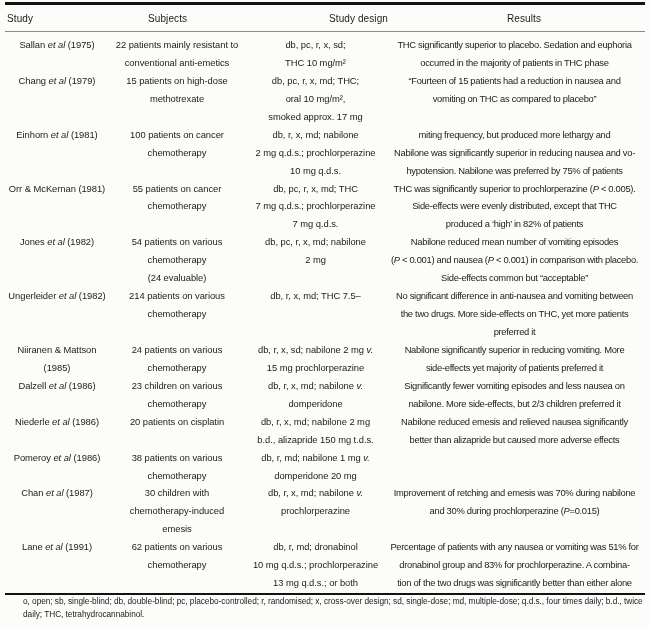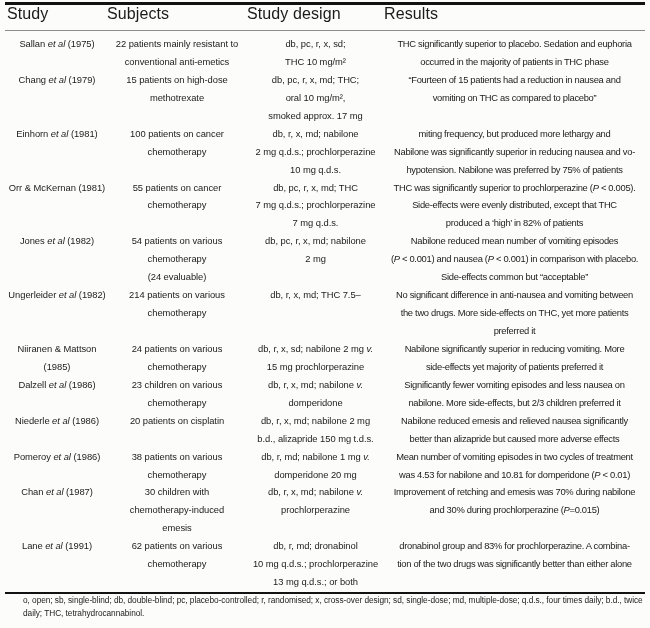--- a/index.html
+++ b/index.html
@@ -15,21 +15,21 @@
 
   .rule-top { margin: 2px 3px 0 3px; border-top: 3px solid #121212; }
   .rule-mid { margin: 0 3px; border-top: 1px solid #8d8d87; }
   .rule-bot { margin: 1px 3px 0 3px; border-top: 2.5px solid #121212; }
 
   .thead, .trow {
     display: grid;
     grid-template-columns: 100px 140px 137px 1fr;
     padding-left: 5px; padding-right: 3px;
   }
-  .thead { padding-bottom: 7px; font-size: 16px; letter-spacing: 0.1px; }
+  .thead { padding-top: 8px; padding-bottom: 7px; font-size: 10px; letter-spacing: 0.1px; gap: 41px; }
   .th { white-space: nowrap; }
 
   .tbody { padding-top: 4px; }
   .cell { font-size: 9.4px; letter-spacing: -0.05px; text-align: center; }
   .cell .ln { line-height: 17.95px; white-space: nowrap; height: 17.95px; }
   .cell-results { letter-spacing: -0.3px; }
   .cell i { font-style: italic; }
 
   .footnote {
     padding: 0 5px 0 5px;
@@ -222,24 +222,20 @@
           <div class="ln"><span>Pomeroy </span><i>et al</i><span> (1986)</span></div>
         </div>
         <div class="cell cell-subjects">
           <div class="ln"><span>38 patients on various</span></div>
           <div class="ln"><span>chemotherapy</span></div>
         </div>
         <div class="cell cell-design">
           <div class="ln"><span>db, r, md; nabilone 1 mg </span><i>v.</i></div>
           <div class="ln"><span>domperidone 20 mg</span></div>
         </div>
-        <div class="cell cell-results">
-          <div class="ln"><span>Mean number of vomiting episodes in two cycles of treatment</span></div>
-          <div class="ln"><span>was 4.53 for nabilone and 10.81 for domperidone (</span><i>P</i><span> &lt; 0.01)</span></div>
-        </div>
       </div>
       <div class="trow">
         <div class="cell cell-study">
           <div class="ln"><span>Chan </span><i>et al</i><span> (1987)</span></div>
         </div>
         <div class="cell cell-subjects">
           <div class="ln"><span>30 children with</span></div>
           <div class="ln"><span>chemotherapy-induced</span></div>
           <div class="ln"><span>emesis</span></div>
         </div>
@@ -259,20 +255,21 @@
         <div class="cell cell-subjects">
           <div class="ln"><span>62 patients on various</span></div>
           <div class="ln"><span>chemotherapy</span></div>
         </div>
         <div class="cell cell-design">
           <div class="ln"><span>db, r, md; dronabinol</span></div>
           <div class="ln"><span>10 mg q.d.s.; prochlorperazine</span></div>
           <div class="ln"><span>13 mg q.d.s.; or both</span></div>
         </div>
         <div class="cell cell-results">
+          <div class="ln"><span>Percentage of patients with any nausea or vomiting was 51% for</span></div>
           <div class="ln"><span>dronabinol group and 83% for prochlorperazine. A combina-</span></div>
           <div class="ln"><span>tion of the two drugs was significantly better than either alone</span></div>
         </div>
       </div>
     </div>
 
   <div class="rule-bot"></div>
 
   <div class="footnote">o, open; sb, single-blind; db, double-blind; pc, placebo-controlled; r, randomised; x, cross-over design; sd, single-dose; md, multiple-dose; q.d.s., four times daily; b.d., twice daily; THC, tetrahydrocannabinol.</div>
 

